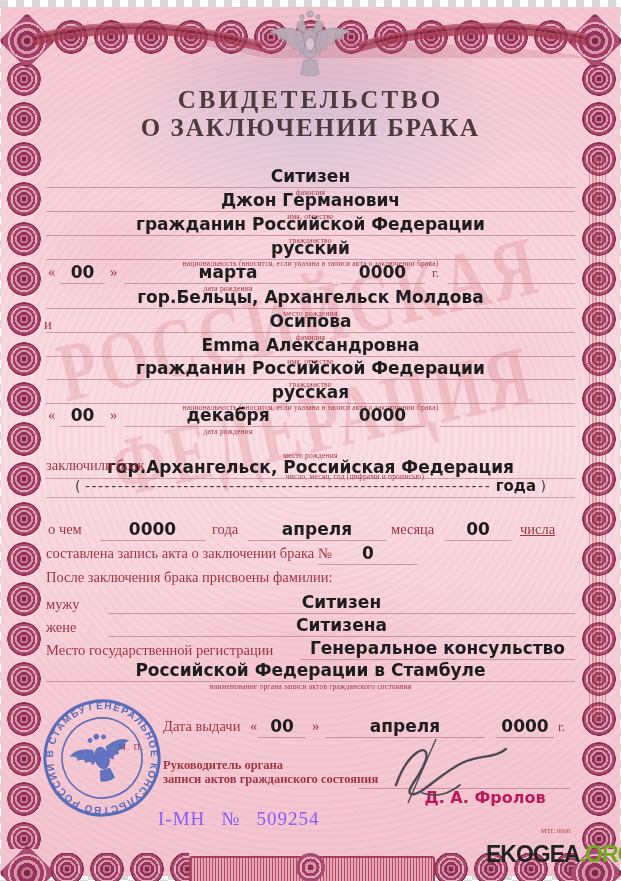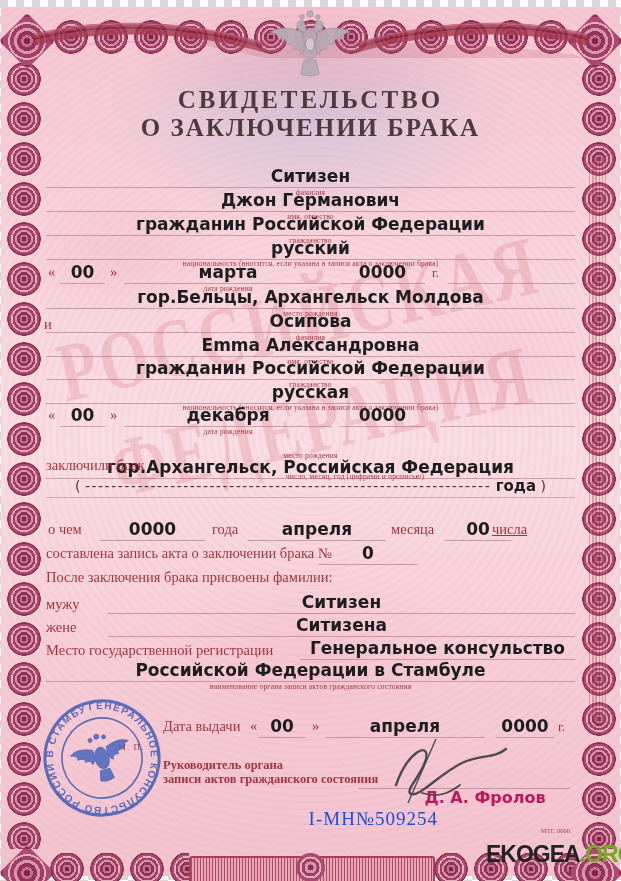--- a/index.html
+++ b/index.html
@@ -71,22 +71,22 @@
      letter-spacing:.2px;white-space:nowrap;}
   .lbl{position:absolute;font:400 14.5px "Liberation Serif", serif;color:#9e3540;white-space:nowrap;}
   .lbl-b{position:absolute;font:700 12.5px "Liberation Serif", serif;color:#9e3540;white-space:nowrap;}
   .seg{position:absolute;border-bottom:1px solid rgba(165,105,120,.55);height:20px;}
   .title{position:absolute;left:0;width:621px;text-align:center;
      font:600 25px "Liberation Serif", serif;color:#4d3a3c;letter-spacing:3px;}
   .paren-row{position:absolute;left:46px;width:529px;top:477px;height:20px;
      border-bottom:1px solid rgba(165,105,120,.45);text-align:center;
      font:400 14px "DejaVu Sans", sans-serif;color:#45363c;white-space:nowrap;}
   .paren-row .yw{font-weight:700;color:#1d1d20;font-size:15px;}
-  .series{position:absolute;left:158px;top:808px;width:280px;display:flex;justify-content:flex-end;
-     font:400 19px "Liberation Serif", serif;color:#1d4ed8;letter-spacing:1px;}
+  .series{position:absolute;left:158px;top:808px;width:280px;display:flex;justify-content:flex-start;gap:16px;
+     font:400 19px "Liberation Serif", serif;color:#8b5cf6;letter-spacing:1px;}
   .smallprint{position:absolute;left:541px;top:827px;font:400 6.5px "Liberation Serif", serif;color:#b04040;}
   .mp{position:absolute;left:118px;top:742px;font:400 9px "Liberation Serif", serif;color:#9e3540;letter-spacing:1px;}
   .official-name{position:absolute;left:400px;top:788px;width:170px;text-align:center;
      font:700 16px "DejaVu Sans", sans-serif;color:#be185d;}
   .brand{position:absolute;left:486px;top:841px;font:600 23px "Liberation Sans", sans-serif;
      letter-spacing:-1px;z-index:9;}
   .brand .b1{color:#222;} .brand .b2{color:#74aa1e;}
   .stamp{position:absolute;left:40px;top:696px;width:124px;height:124px;transform:rotate(-15deg);opacity:.85;z-index:8;}
   .signature{position:absolute;left:378px;top:733px;z-index:8;}
   .eagle{position:absolute;left:262px;top:8px;}
@@ -206,21 +206,21 @@
     <span class="yw">года</span>
     <span>)</span>
   </div>
 
   <div class="lbl" style="left:48px;top:521px;">о чем</div>
   <div class="v" style="left:100px;top:519px;width:105px;">0000</div>
   <div class="lbl" style="left:212px;top:521px;">года</div>
   <div class="v" style="left:248px;top:519px;width:138px;">апреля</div>
   <div class="lbl" style="left:391px;top:521px;">месяца</div>
   <div class="v" style="left:445px;top:519px;width:66px;">00</div>
-  <div class="lbl" style="left:492px;top:521px;text-decoration:underline;">числа</div>
+  <div class="lbl" style="left:520px;top:521px;text-decoration:underline;">числа</div>
 
   <div class="lbl" style="left:46px;top:545px;">составлена запись акта о заключении брака №</div>
   <div class="v" style="left:318px;top:543px;width:100px;">0</div>
 
   <div class="lbl" style="left:46px;top:569px;">После заключения брака присвоены фамилии:</div>
   <div class="lbl" style="left:46px;top:596px;">мужу</div>
   <div class="v" style="left:108px;top:592px;width:467px;">Ситизен</div>
   <div class="lbl" style="left:46px;top:619px;">жене</div>
   <div class="v" style="left:108px;top:615px;width:467px;">Ситизена</div>
 

